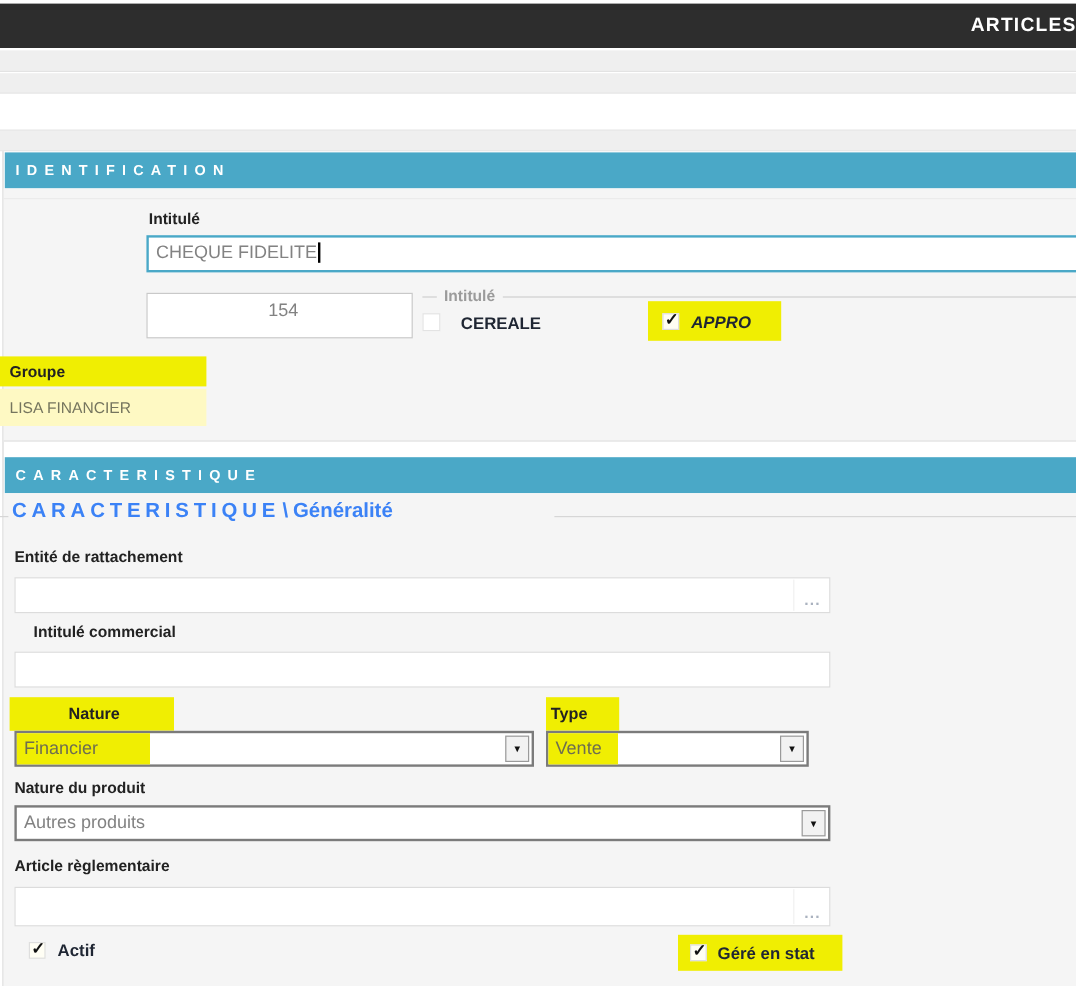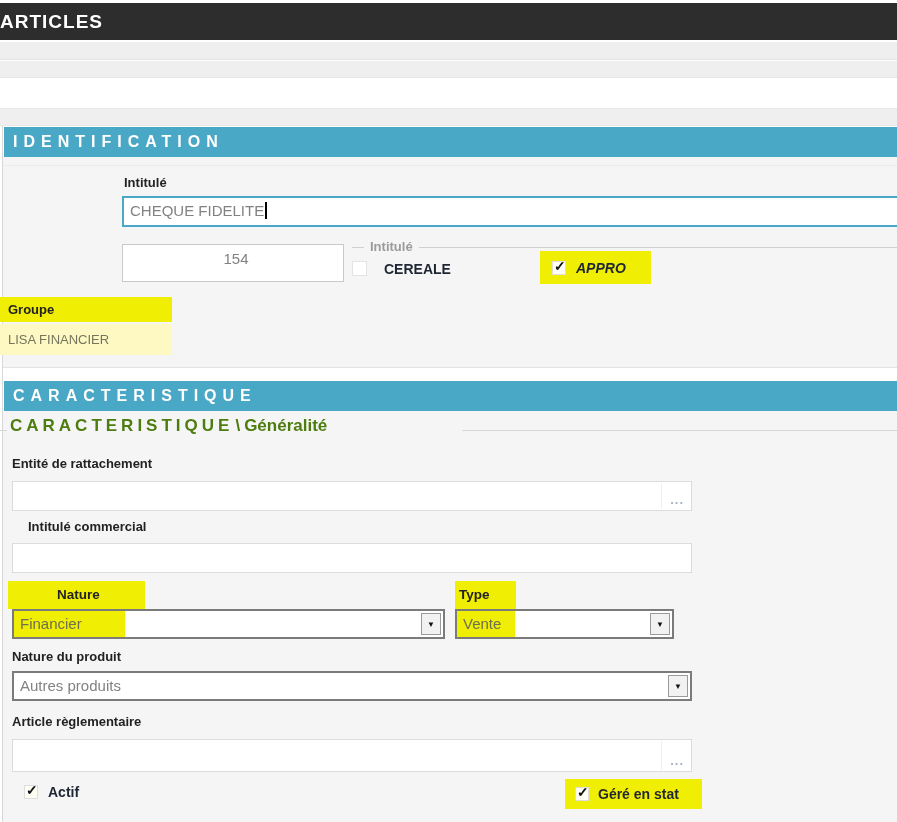--- a/index.html
+++ b/index.html
@@ -2,32 +2,32 @@
 <html><head>
 <meta charset="utf-8">
 <style>
   * { margin:0; padding:0; box-sizing:border-box; }
   html,body { width:897px; height:822px; overflow:hidden; background:#ffffff;
               font-family:"Liberation Sans", sans-serif; }
   .page { position:relative; width:897px; height:822px; overflow:hidden; }
 
   
   .titlebar { position:absolute; top:3px; left:0; right:0; height:37px; background:#2d2d2d;
-              color:#fff; font-weight:bold; font-size:19px; letter-spacing:1px;
-              text-align:left; line-height:37px; }
+              color:#fff; font-weight:bold; font-size:16px; letter-spacing:1px;
+              text-align:right; line-height:37px; }
   .strip { position:absolute; left:0; right:0; background:#efefef; }
   .strip1 { top:42px; height:18px; border-bottom:1px solid #e3e3e3; }
   .strip2 { top:61px; height:17px; border-bottom:1px solid #e6e6e6; }
   .strip3 { top:108px; height:18px; border-top:1px solid #e8e8e8; border-bottom:1px solid #e8e8e8; }
 
   .left-border { position:absolute; left:2px; top:126px; bottom:0; width:1px; background:#d8d8d8; }
 
   
   .sec-header { position:absolute; left:4px; right:0; height:30px; background:#4aa8c7;
-                color:#fff; font-weight:bold; font-size:16px; letter-spacing:6px;
+                color:#fff; font-weight:bold; font-size:12px; letter-spacing:6px;
                 line-height:30px; padding-left:9px; }
   .ident-header { top:127px; }
   .cara-header  { top:381px; }
 
   .ident-body { position:absolute; left:3px; right:0; top:157px; height:211px;
                 background:#f5f5f5; border-bottom:1px solid #e2e2e2; }
   .ident-topline { position:absolute; left:3px; right:0; top:165px; height:1px; background:#ebebeb; }
   .cara-body { position:absolute; left:3px; right:0; top:411px; bottom:0; background:#f5f5f5; }
 
   
@@ -56,21 +56,21 @@
   .appro-hl .act-lbl2 { font-weight:bold; font-size:14px; color:#1f2633;font-style:italic; }
 
   
   .groupe-lbl { position:absolute; left:0; top:297px; width:172px; height:25px; background:#f0ee02;
                 font-weight:bold; font-size:13px; color:#222; line-height:25px; padding-left:8px; }
   .groupe-val { position:absolute; left:0; top:324px; width:172px; height:31px; background:#fef9c3;
                 font-size:13px; color:#75755e; line-height:31px; padding-left:8px; white-space:nowrap; }
 
   
   .cara-legend { position:absolute; left:10px; top:416px; font-weight:bold; font-size:17px;
-                 color:#4d7c0f; white-space:nowrap; }
+                 color:#3b82f6; white-space:nowrap; }
   .cara-legend .ls { letter-spacing:4px; }
   .cara-legend .sep { padding:0 4px 0 2px; }
   .legend-line-r { position:absolute; left:462px; right:0; top:430px; height:1px; background:#d6d6d6; }
   .legend-line-l { position:absolute; left:0; width:7px; top:430px; height:1px; background:#d6d6d6; }
 
   .wide-input { left:12px; width:680px; height:30px; border:1px solid #dcdcdc; }
   .entite-input  { top:481px; }
   .intcom-input  { top:543px; }
   .article-input { top:739px; height:33px; }
   .browse { position:absolute; right:0; top:1px; bottom:1px; width:30px; border-left:1px solid #f0f0f0; }

